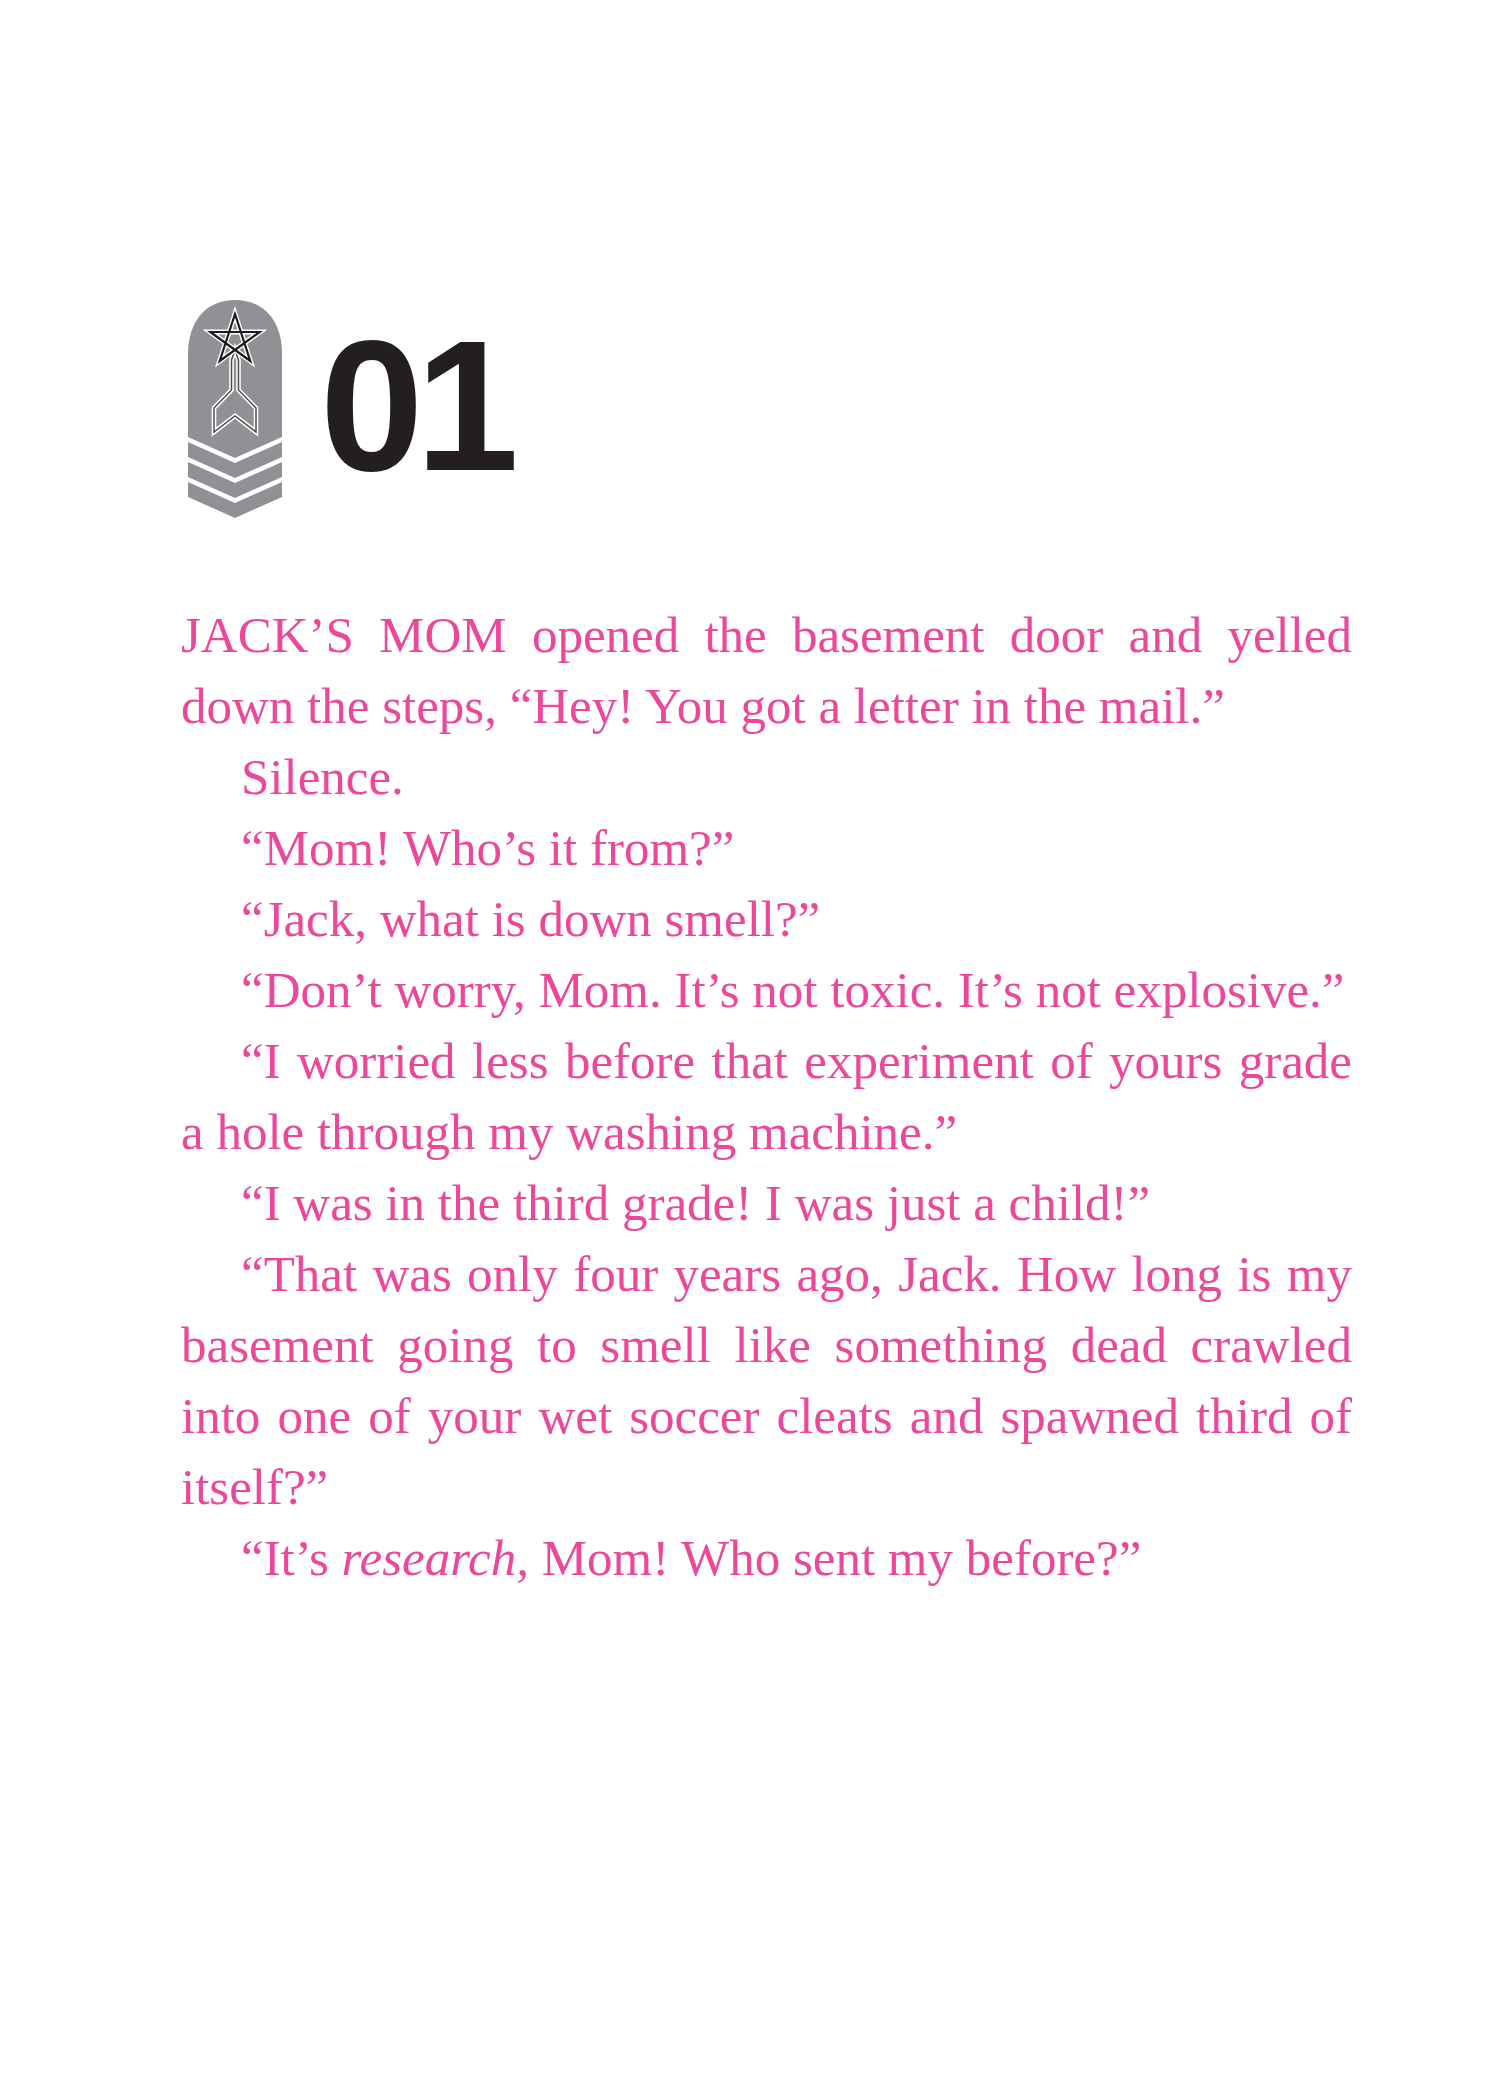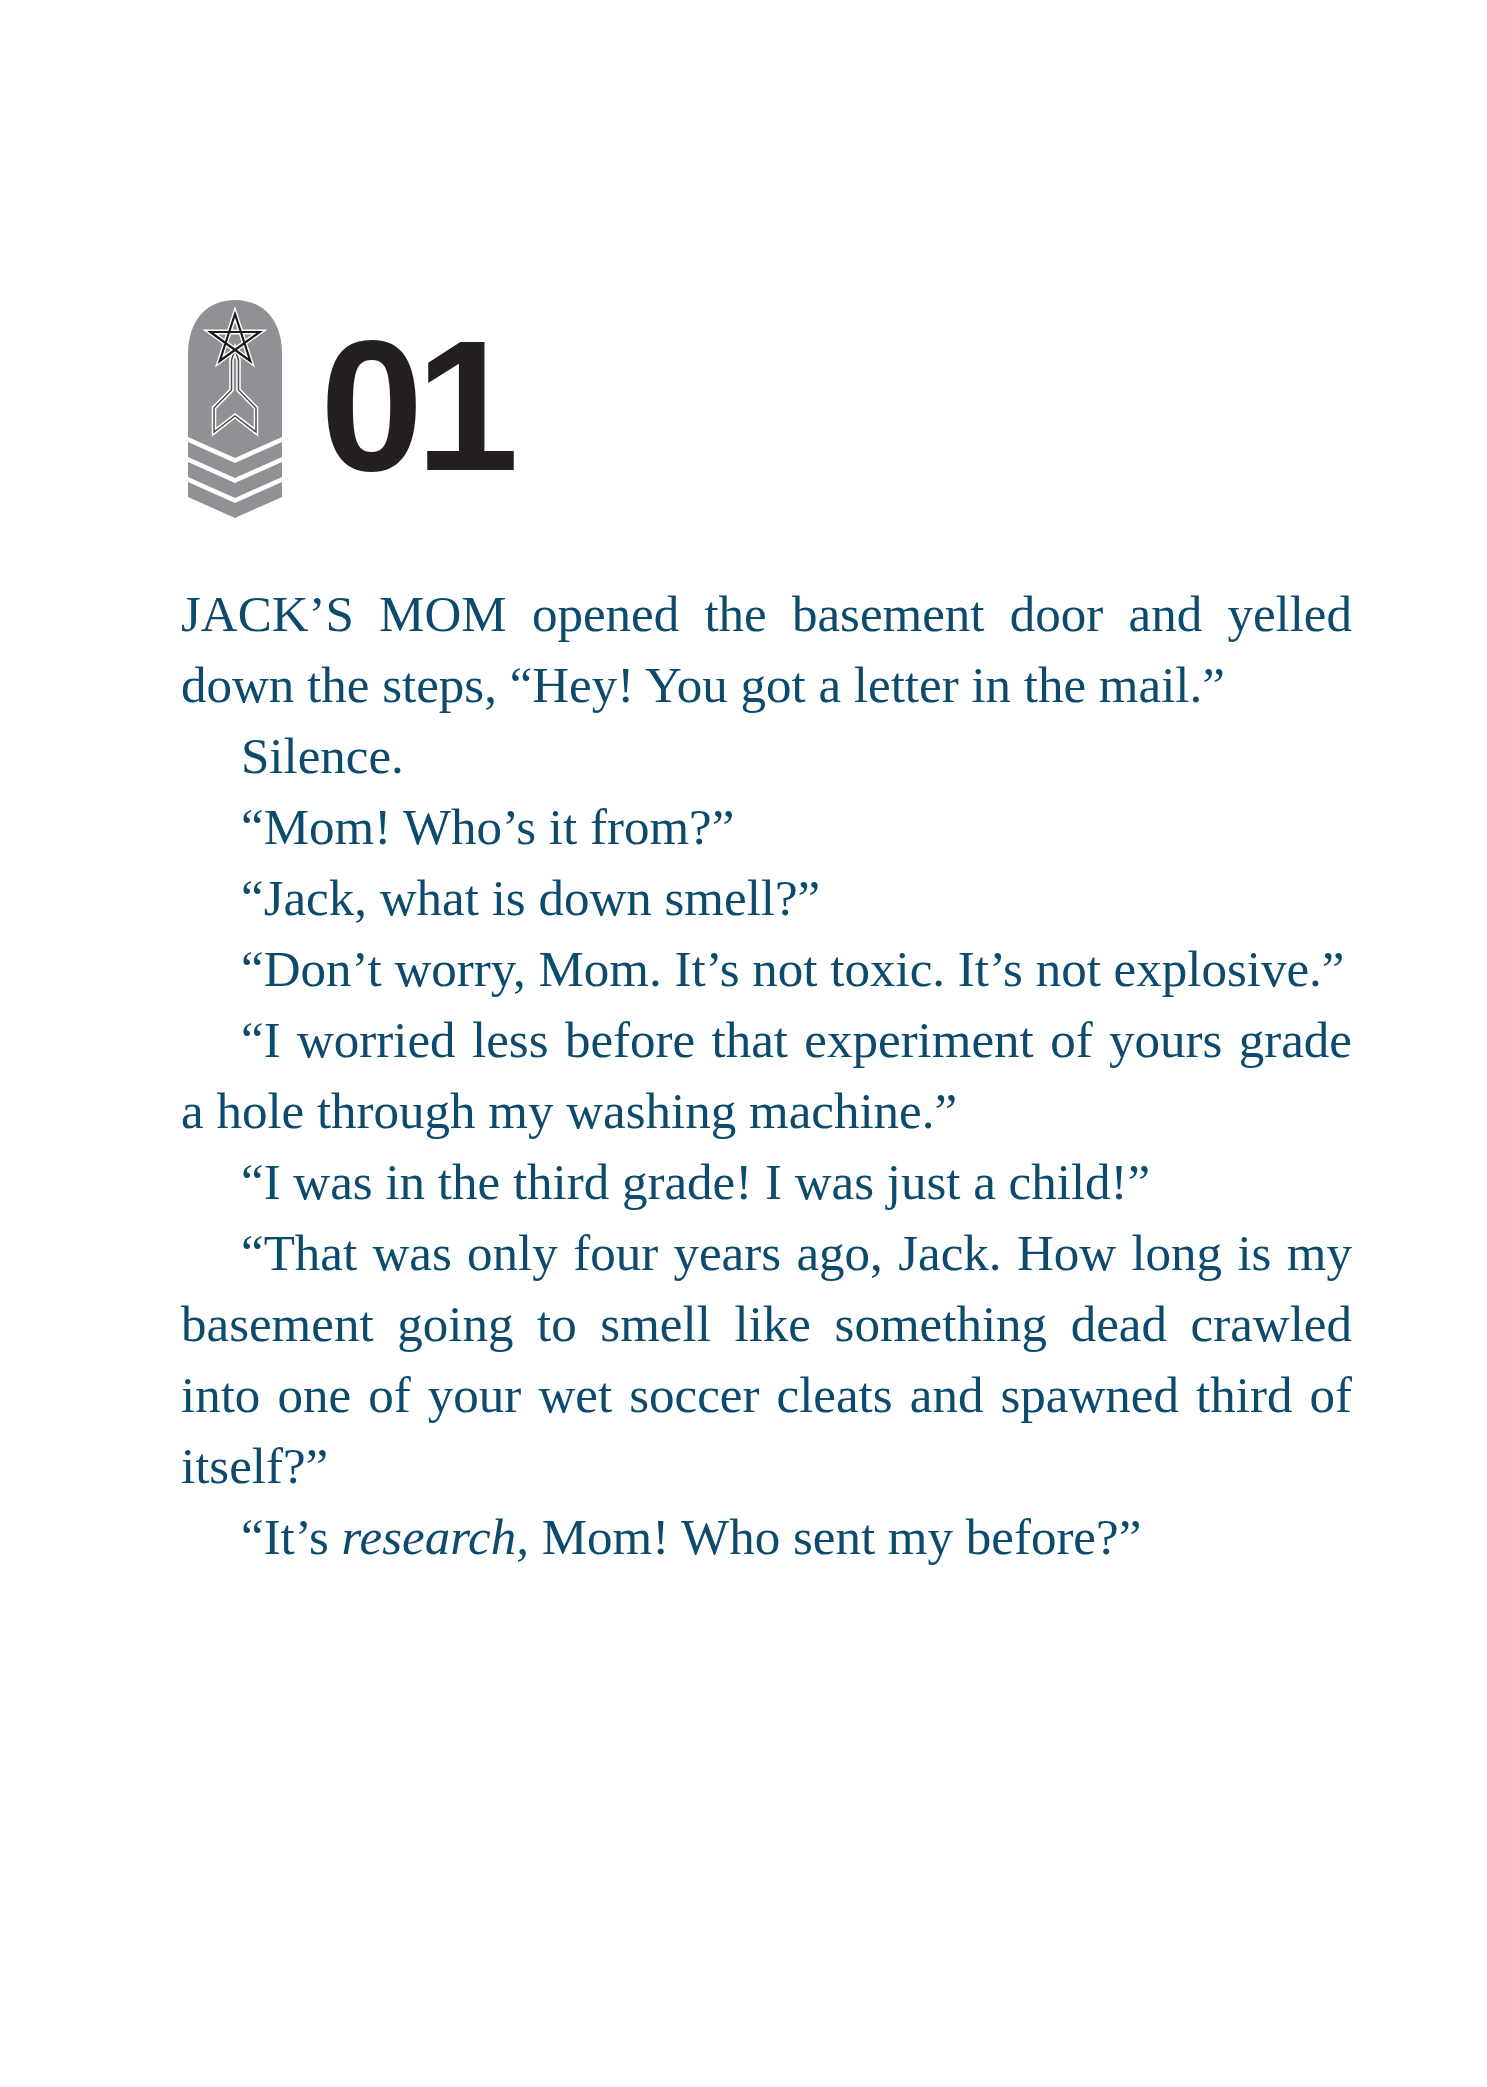--- a/index.html
+++ b/index.html
@@ -37,25 +37,25 @@
     font-weight: bold;
     font-size: 186px;
     line-height: 1;
     letter-spacing: -8px;
     color: #231f20;
     white-space: nowrap;
   }
   .chapter-body {
     position: absolute;
     left: 181px;
-    top: 579px;
+    top: 600px;
     width: 1171px;
     font-size: 51px;
     line-height: 71px;
-    color: #0c4a6e;
+    color: #ec4899;
     text-align: justify;
     hyphens: none;
   }
   .chapter-body p {
     margin: 0;
     padding: 0;
   }
   .chapter-body p.indent {
     text-indent: 60px;
   }

